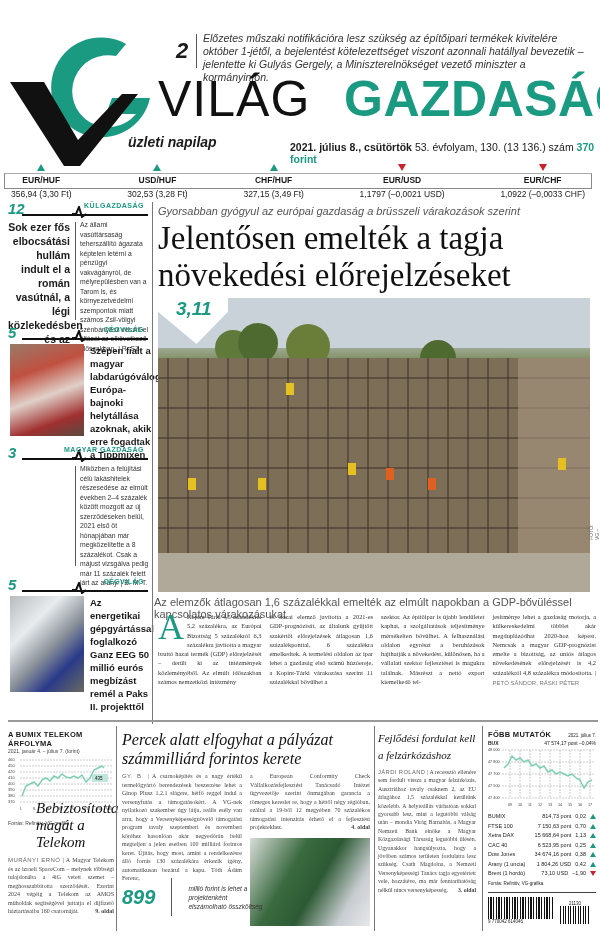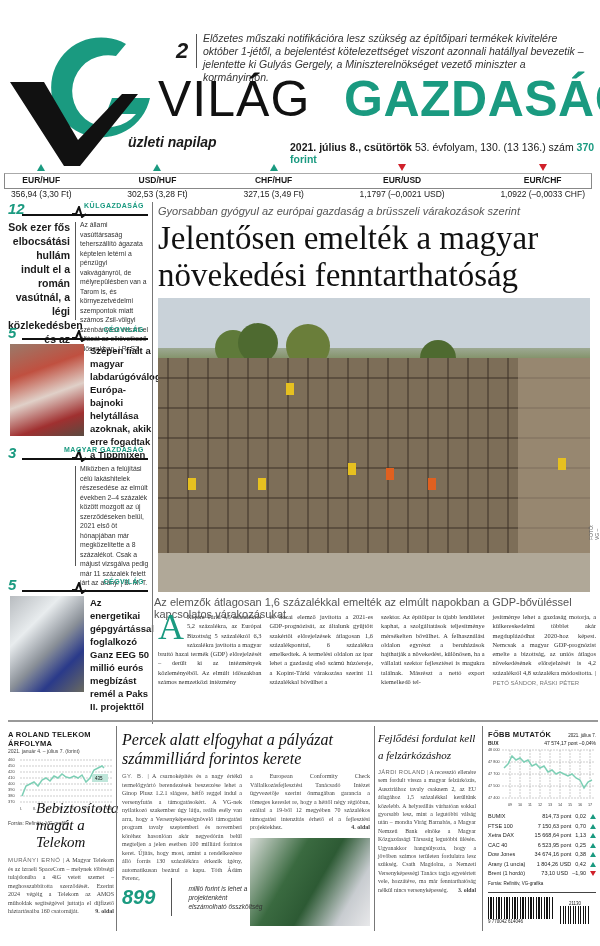--- a/index.html
+++ b/index.html
@@ -168,21 +168,21 @@
         </svg>
       <span class="sec-label">CÉGVILÁG</span>
     </div>
     <div class="abs" style="left:2px;top:16px;width:74px;height:96px;background:linear-gradient(135deg,#b8bcc0 0%,#e8ecee 30%,#8a9098 55%,#2a3a8a 75%,#6a6a60 100%);"></div>
     <div class="abs" style="left:82px;top:16px;width:62px;font-size:9.5px;font-weight:bold;line-height:13px;">Az energetikai gépgyártással foglalkozó Ganz EEG 50 millió eurós megbízást remél a Paks II. projekttől</div>
   </div>
 </div>
 
 <div class="abs main-vline"></div>
 <div class="abs kicker">Gyorsabban gyógyul az európai gazdaság a brüsszeli várakozások szerint</div>
-<h1 class="abs headline serif" style="font-weight:normal;">Jelentősen emelték a magyar növekedési fenntarthatóság</h1>
+<h1 class="abs headline serif" style="font-weight:normal;">Jelentősen emelték a tagja növekedési előrejelzéseket</h1>
 
 <div class="abs photo">
   <svg width="432" height="294" style="position:absolute;left:0;top:0;">
     <rect x="0" y="0" width="432" height="50" fill="#c9d2d9"></rect>
     <circle cx="75" cy="50" r="18" fill="#5f7a3a"></circle>
     <circle cx="100" cy="45" r="20" fill="#4e6a30"></circle>
     <circle cx="150" cy="48" r="22" fill="#6a7e3a"></circle>
     <circle cx="280" cy="60" r="18" fill="#4e6a30"></circle>
     <rect x="0" y="60" width="432" height="234" fill="#7d6e58"></rect>
     <g stroke="#3d3026" stroke-width="1">
@@ -218,35 +218,38 @@
         <rect x="30" y="180" width="8" height="12"></rect>
         <rect x="100" y="180" width="8" height="12"></rect>
         <rect x="190" y="165" width="8" height="12"></rect>
         <rect x="400" y="160" width="8" height="12"></rect>
       </g>
     <g fill="#e06020">
         <rect x="228" y="170" width="8" height="12"></rect>
         <rect x="270" y="180" width="8" height="12"></rect>
       </g>
   </svg>
+  <div class="badge-311">
+      <span>3,11</span>
+    </div>
 </div>
 <div class="abs photo-credit">FOTÓ: VG – VÉRTES</div>
 <div class="abs caption">Az elemzők átlagosan 1,6 százalékkal emelték az elmúlt napokban a GDP-bővüléssel kapcsolatos várakozásukat</div>
 
 <div class="abs body-cols">
   <p><span class="dropcap">A</span><span>Kopint-Tárki 4,5 százalékról 5,2 százalékra, az Európai Bizottság 5 százalékról 6,3 százalékra javította a magyar bruttó hazai termék (GDP) előrejelzését – derült ki az intézmények közleményéből. Az elmúlt időszakban számos nemzetközi intézmény</span></p>
   <p>és hazai elemző javította a 2021-es GDP-prognózisát, az általunk gyűjtött szakértői előrejelzések átlagosan 1,6 százalékponttal, 6 százalékra emelkedtek. A termelési oldalon az ipar lehet a gazdaság első számú húzóereje, a Kopint-Tárki várakozása szerint 11 százalékkal bővülhet a</p>
   <p>szektor. Az építőipar is újabb lendületet kaphat, a szolgáltatások teljesítménye mérsékelten bővülhet. A felhasználási oldalon egyrészt a beruházások hajthatják a növekedést, különösen, ha a vállalati szektor fejlesztései is magukra találnak. Másrészt a nettó export kiemelkedő tel-</p>
   <p><span>jesítménye lehet a gazdaság motorja, a külkereskedelmi többlet akár megduplázódhat 2020-hoz képest. Nemcsak a magyar GDP-prognózist emelte a bizottság, az uniós átlagos növekedésének előrejelzését is 4,2 százalékról 4,8 százalékra módosította.</span> <span class="sig">| PETŐ SÁNDOR, RÁSKI PÉTER</span></p>
 </div>
 
 <div class="abs bottom-rule"></div>
 
 <div class="abs" style="left:8px;top:730px;width:106px;">
-  <div class="bcol-title">A ROLAND TELEKOM ÁRFOLYMA</div>
+  <div class="bcol-title">A BUMIX TELEKOM ÁRFOLYMA</div>
   <div class="chart-sub">2021. január 4. – július 7. (forint)</div>
   <svg width="106" height="60" style="margin-top:2px;">
     <g stroke="#999" stroke-width="0.5" stroke-dasharray="2,1">
       <line x1="12" y1="4" x2="104" y2="4"></line>
         <line x1="12" y1="10" x2="104" y2="10"></line>
         <line x1="12" y1="16" x2="104" y2="16"></line>
       <line x1="12" y1="22" x2="104" y2="22"></line>
         <line x1="12" y1="28" x2="104" y2="28"></line>
         <line x1="12" y1="34" x2="104" y2="34"></line>
       <line x1="12" y1="40" x2="104" y2="40"></line>

